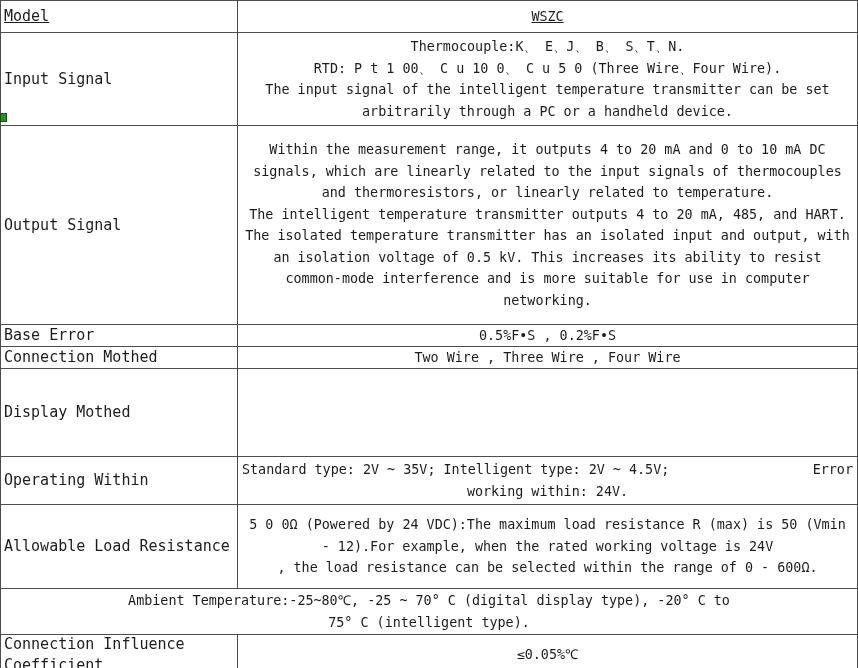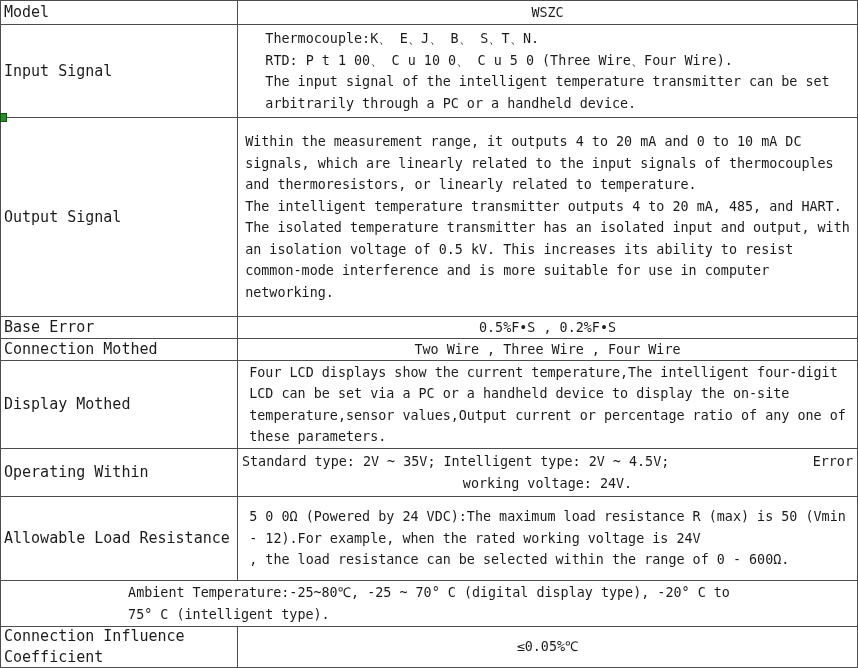--- a/index.html
+++ b/index.html
@@ -37,27 +37,28 @@
     font-size:15px;
     line-height:21px;
     white-space:pre-line;
   }
   .value{
     flex:1 1 auto;
     display:flex;
     flex-direction:column;
     justify-content:center;
     align-items:center;
+    text-align:center;
     font-size:13.4px;
     line-height:21.5px;
     white-space:pre-line;
     padding:0 1px;
   }
   
-  .r0{height:24px;}
+  .r0{height:32px;text-decoration:underline;}
   .r1{height:93px;}
   .r2{height:199px;}
   .r3{height:22px;}
   .r4{height:22px;}
   .r5{height:88px;}
   .r6{height:48px;}
   .r7{height:84px;}
   .r8{height:46px;}
   .r9{height:41px;}
   .jline{
@@ -113,34 +114,30 @@
     <div class="cell value">0.5%F•S , 0.2%F•S</div>
   </div>
 
   <div class="row r4">
     <div class="cell label">Connection Mothed</div>
     <div class="cell value">Two Wire , Three Wire , Four Wire</div>
   </div>
 
   <div class="row r5">
     <div class="cell label">Display Mothed</div>
-    <div class="cell value">Four LCD displays show the current temperature,The intelligent four-digit
-LCD can be set via a PC or a handheld device to display the on-site
-temperature,sensor values,Output current or percentage ratio of any one of
-these parameters.</div>
   </div>
 
   <div class="row r6">
     <div class="cell label">Operating Within</div>
     <div class="cell value">
       <div class="jline">
         <span>Standard type: 2V ~ 35V; Intelligent type: 2V ~ 4.5V;</span>
         <span>Error</span>
       </div>
-      <div>working voltage: 24V.</div>
+      <div>working within: 24V.</div>
     </div>
   </div>
 
   <div class="row r7">
     <div class="cell label">Allowable Load Resistance</div>
     <div class="cell value">5 0 0Ω (Powered by 24 VDC):The maximum load resistance R (max) is 50 (Vmin
 - 12).For example, when the rated working voltage is 24V
 , the load resistance can be selected within the range of 0 - 600Ω.</div>
   </div>
 

